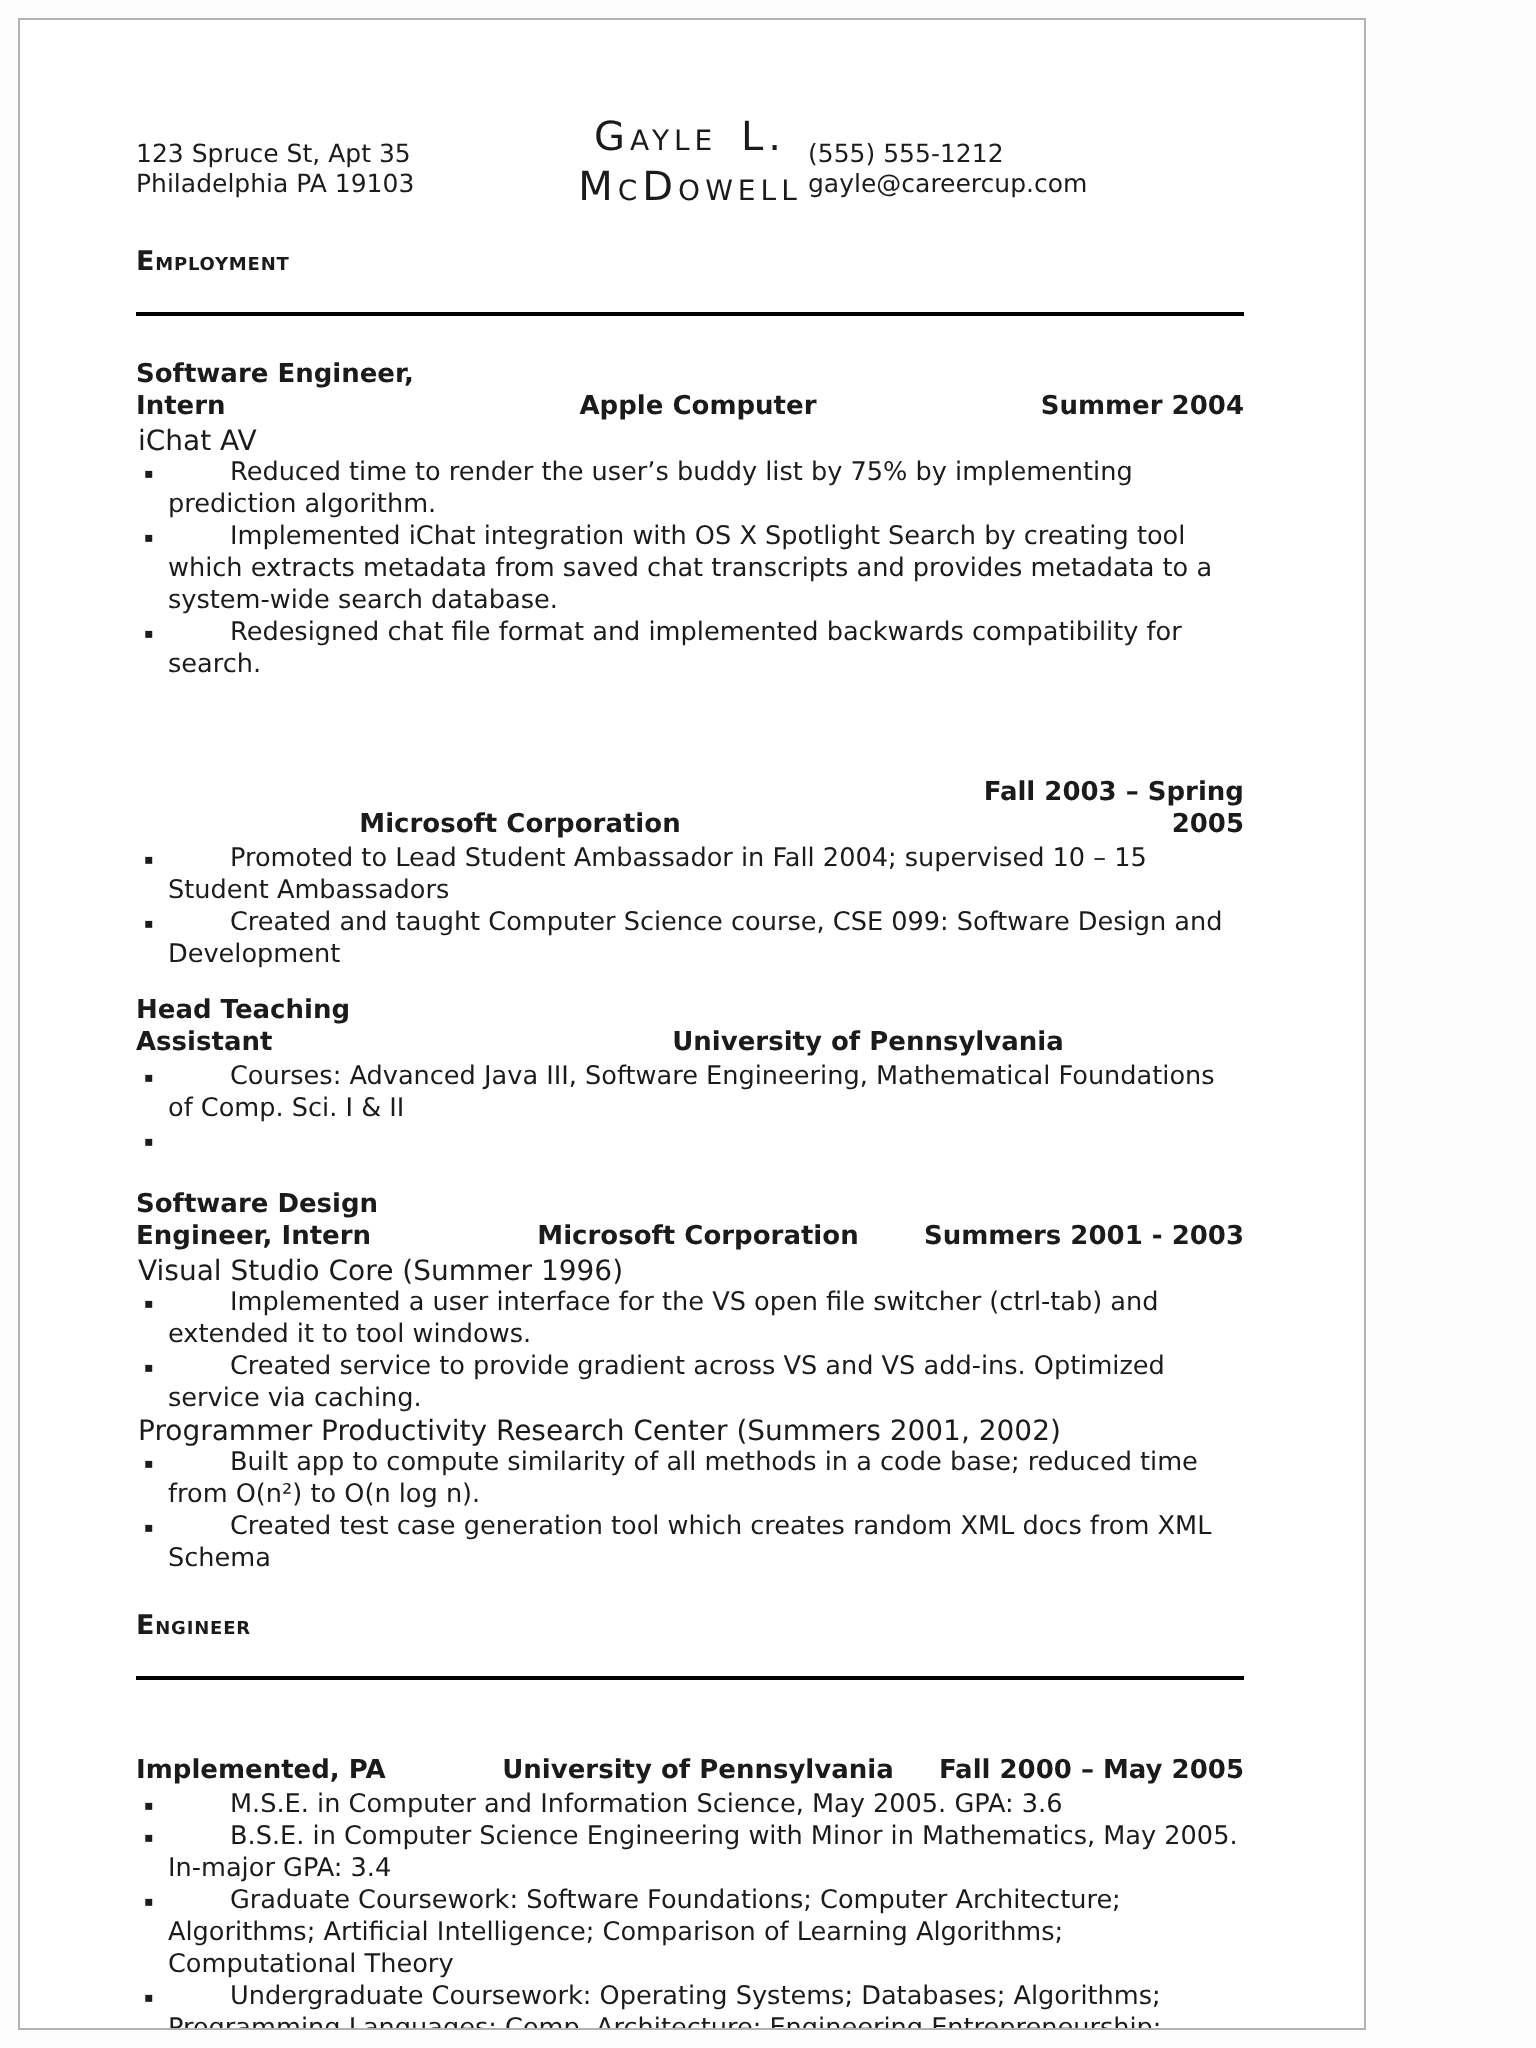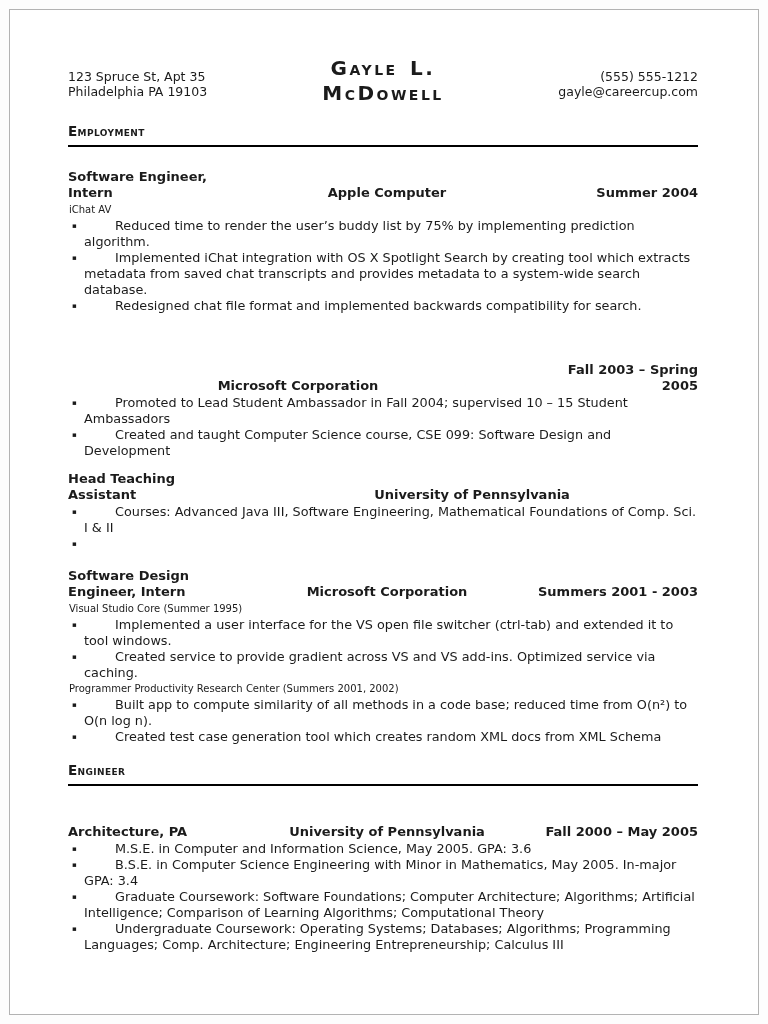--- a/index.html
+++ b/index.html
@@ -10,67 +10,67 @@
     background: #fdfdfd;
   }
   .canvas {
     position: relative;
     width: 768px; height: 1024px;
     background: #fdfdfd;
   }
   .page {
     position: absolute;
     top: 9px; left: 9px;
-    width: 750px; height: 1006px;
+    width: 674px; height: 1006px;
     background: #ffffff;
     border: 1px solid #b3b3b3;
     padding: 46px 60px 0 58px;
     overflow: hidden;
   }
   
   .header { display: flex; margin-bottom: 15px; }
   .h-left  { width: 218px; font-size: 12.5px; line-height: 15px; padding-top: 13px; }
   .h-center{ flex: 1; text-align: center; }
-  .h-right { width: 218px; font-size: 12.5px; line-height: 15px; padding-top: 13px; text-align: right; }
+  .h-right { width: 218px; font-size: 12.5px; line-height: 15px; padding-top: 13px; }
   .name-line {
     font-size: 20px;
-    font-weight: bold;
+    font-weight: normal;
     font-variant: small-caps;
     letter-spacing: 2.5px;
     word-spacing: 3px;
     line-height: 25px;
     white-space: nowrap;
   }
   
   .section-heading {
     font-size: 13.5px;
     font-weight: bold;
     font-variant: small-caps;
     letter-spacing: 0.4px;
     border-bottom: 2px solid #000000;
-    padding-bottom: 6px;
+    padding-bottom: 17px;
     margin-top: 17px;
     margin-bottom: 2px;
   }
   .section-heading:first-of-type { margin-top: 0; }
   
   .entry { margin-bottom: 12px; margin-top: 2px; }
   .entry-head {
     display: flex;
     align-items: flex-end;
     font-weight: bold;
     font-size: 13px;
     line-height: 16px;
     margin-bottom: 1px;
   }
   .eh-left  { width: 178px; }
   .eh-center{ flex: 1; text-align: center; }
   .eh-right { width: 170px; text-align: right; margin-top: 36px; }
   
-  .plain-line { font-size: 10px; line-height: 16px; padding-left: 1px; }
+  .plain-line { font-size: 14px; line-height: 16px; padding-left: 1px; }
   .bullet {
     position: relative;
     padding-left: 16px;
     text-indent: 31px;
     font-size: 12.8px;
     line-height: 16px;
   }
   .bullet .marker {
     position: absolute;
     left: 4px; top: 3px;
@@ -132,33 +132,33 @@
       <div class="bullet"><span class="marker">▪</span><span>Courses: Advanced Java III, Software Engineering, Mathematical Foundations of Comp. Sci. I &amp; II</span></div>
       <div class="bullet"><span class="marker">▪</span></div>
     </section>
 
     <section class="entry">
       <div class="entry-head">
         <div class="eh-left">Software Design Engineer, Intern</div>
         <div class="eh-center">Microsoft Corporation</div>
         <div class="eh-right">Summers 2001 - 2003</div>
       </div>
-      <div class="plain-line">Visual Studio Core (Summer 1995)</div>
+      <div class="plain-line">Visual Studio Core (Summer 1996)</div>
       <div class="bullet"><span class="marker">▪</span><span>Implemented a user interface for the VS open file switcher (ctrl-tab) and extended it to tool windows.</span></div>
       <div class="bullet"><span class="marker">▪</span><span>Created service to provide gradient across VS and VS add-ins. Optimized service via caching.</span></div>
       <div class="plain-line">Programmer Productivity Research Center (Summers 2001, 2002)</div>
       <div class="bullet"><span class="marker">▪</span><span>Built app to compute similarity of all methods in a code base; reduced time from O(n²) to O(n log n).</span></div>
       <div class="bullet"><span class="marker">▪</span><span>Created test case generation tool which creates random XML docs from XML Schema</span></div>
     </section>
 
     <div class="section-heading">Engineer</div>
 
     <section class="entry">
       <div class="entry-head">
-        <div class="eh-left">Architecture, PA</div>
+        <div class="eh-left">Implemented, PA</div>
         <div class="eh-center">University of Pennsylvania</div>
         <div class="eh-right">Fall 2000 – May 2005</div>
       </div>
       <div class="bullet"><span class="marker">▪</span><span>M.S.E. in Computer and Information Science, May 2005. GPA: 3.6</span></div>
       <div class="bullet"><span class="marker">▪</span><span>B.S.E. in Computer Science Engineering with Minor in Mathematics, May 2005.  In-major GPA: 3.4</span></div>
       <div class="bullet"><span class="marker">▪</span><span>Graduate Coursework: Software Foundations; Computer Architecture; Algorithms; Artificial Intelligence; Comparison of Learning Algorithms; Computational Theory</span></div>
       <div class="bullet"><span class="marker">▪</span><span>Undergraduate Coursework: Operating Systems; Databases; Algorithms; Programming Languages; Comp. Architecture; Engineering Entrepreneurship; Calculus III</span></div>
     </section>
 
 

